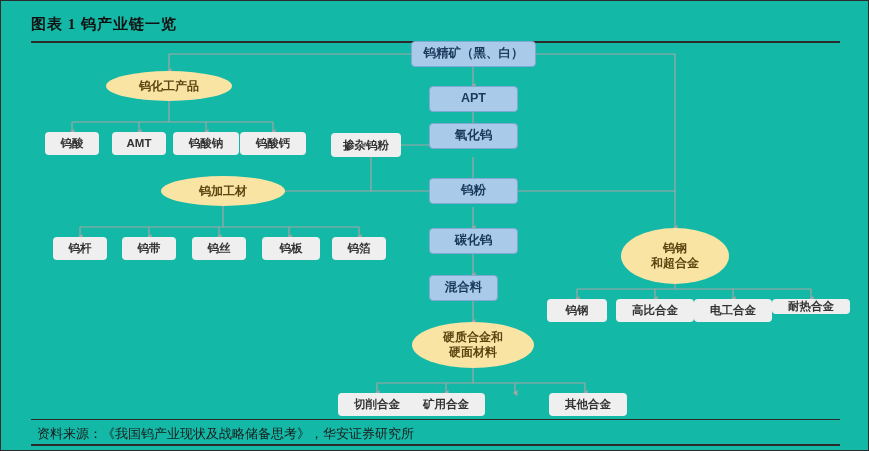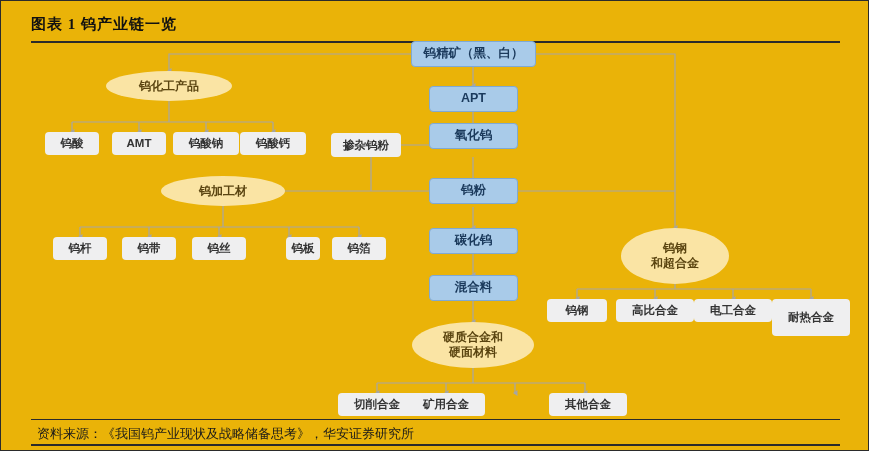--- a/index.html
+++ b/index.html
@@ -1,17 +1,17 @@
 <!DOCTYPE html>
 <html><head>
 <meta charset="utf-8">
 <style>
   html,body{margin:0;padding:0;background:#ffffff;}
   body{font-family:"Liberation Sans","DejaVu Sans",sans-serif;}
-  #page{position:relative;width:869px;height:451px;background:#eab308;box-sizing:border-box;
+  #page{position:relative;width:869px;height:451px;background:#14b8a6;box-sizing:border-box;
         border:1px solid #2b2b2b;overflow:hidden;}
   #title-bar{position:absolute;left:30px;top:14px;width:809px;height:28px;}
   #title-text{font-family:"Liberation Serif","DejaVu Serif",serif;font-weight:bold;font-size:15px;
               color:#111111;letter-spacing:1px;white-space:nowrap;}
   #title-rule{position:absolute;left:30px;top:40px;width:809px;height:2px;background:#2b2b2b;}
   #footer-rule{position:absolute;left:30px;top:418px;width:809px;height:1px;background:#2b2b2b;}
   #footer-rule2{position:absolute;left:30px;top:443px;width:809px;height:2px;background:#2b2b2b;}
   #footer-text{position:absolute;left:36px;top:424px;
                font-family:"Liberation Serif","DejaVu Serif",serif;font-size:13px;color:#1a1a1a;
                white-space:nowrap;}
@@ -92,48 +92,48 @@
         <path d="M584,338 L584,348" marker-end="url(#ar)"></path>
       </g>
     </svg>
 
     <div class="nd blue" style="left:410px;top:-4px;width:125px;height:26px;">钨精矿（黑、白）</div>
     <div class="nd blue" style="left:428px;top:41px;width:89px;height:26px;">APT</div>
     <div class="nd blue" style="left:428px;top:78px;width:89px;height:26px;">氧化钨</div>
     <div class="nd blue" style="left:428px;top:133px;width:89px;height:26px;">钨粉</div>
     <div class="nd gray" style="left:330px;top:88px;width:70px;height:24px;">掺杂钨粉</div>
     <div class="nd blue" style="left:428px;top:183px;width:89px;height:26px;">碳化钨</div>
-    <div class="nd blue" style="left:428px;top:230px;width:89px;height:26px;">混合料</div>
+    <div class="nd blue" style="left:428px;top:230px;width:69px;height:26px;">混合料</div>
 
     <div class="nd ell" style="left:105px;top:26px;width:126px;height:30px;text-align:center;">钨化工产品</div>
     <div class="nd ell" style="left:160px;top:131px;width:124px;height:30px;">钨加工材</div>
     <div class="nd ell" style="left:620px;top:183px;width:108px;height:56px;flex-direction:column;">
       <span>钨钢</span>
       <span>和超合金</span>
     </div>
     <div class="nd ell" style="left:411px;top:277px;width:122px;height:46px;flex-direction:column;">
       <span>硬质合金和</span>
       <span>硬面材料</span>
     </div>
 
     <div class="nd gray" style="left:44px;top:87px;width:54px;height:23px;">钨酸</div>
     <div class="nd gray" style="left:111px;top:87px;width:54px;height:23px;">AMT</div>
     <div class="nd gray" style="left:172px;top:87px;width:66px;height:23px;">钨酸钠</div>
     <div class="nd gray" style="left:239px;top:87px;width:66px;height:23px;">钨酸钙</div>
 
     <div class="nd gray" style="left:52px;top:192px;width:54px;height:23px;">钨杆</div>
     <div class="nd gray" style="left:121px;top:192px;width:54px;height:23px;">钨带</div>
     <div class="nd gray" style="left:191px;top:192px;width:54px;height:23px;">钨丝</div>
-    <div class="nd gray" style="left:261px;top:192px;width:34px;height:23px;margin-left:24px;">钨板</div>
+    <div class="nd gray" style="left:261px;top:192px;width:58px;height:23px;">钨板</div>
     <div class="nd gray" style="left:331px;top:192px;width:54px;height:23px;">钨箔</div>
 
     <div class="nd gray" style="left:546px;top:254px;width:60px;height:23px;">钨钢</div>
     <div class="nd gray" style="left:615px;top:254px;width:78px;height:23px;">高比合金</div>
     <div class="nd gray" style="left:693px;top:254px;width:78px;height:23px;">电工合金</div>
-    <div class="nd gray" style="left:771px;top:254px;width:78px;height:37px;">耐热合金</div>
+    <div class="nd gray" style="left:771px;top:254px;width:78px;height:15px;">耐热合金</div>
 
     <div class="nd gray" style="left:337px;top:348px;width:78px;height:23px;">切削合金</div>
     <div class="nd gray" style="left:406px;top:348px;width:78px;height:23px;">矿用合金</div>
     <div class="nd gray" style="left:548px;top:348px;width:78px;height:23px;">其他合金</div>
 
   </div>
 
   <div id="footer-rule"></div>
   <div id="footer-text">资料来源：《我国钨产业现状及战略储备思考》，华安证券研究所</div>
   <div id="footer-rule2"></div>

